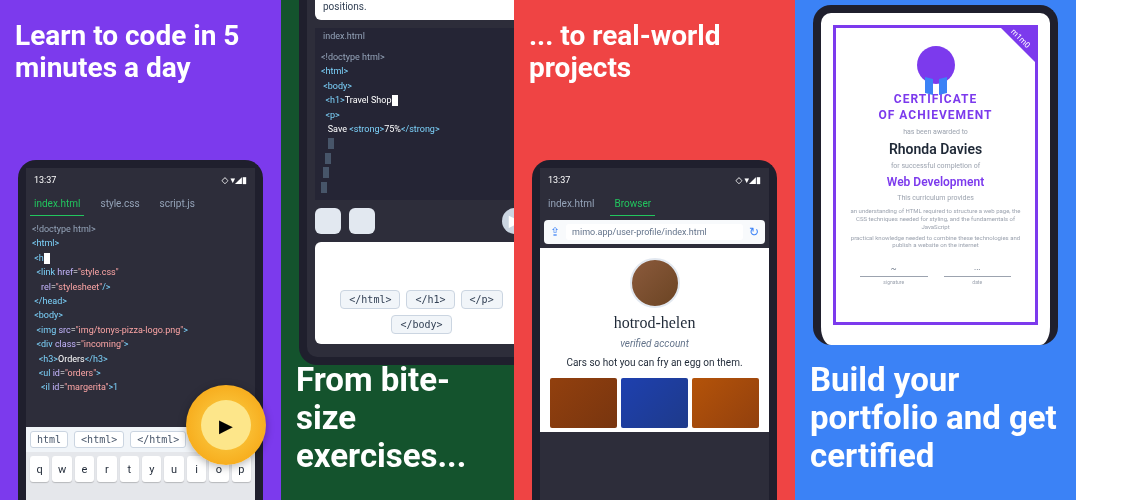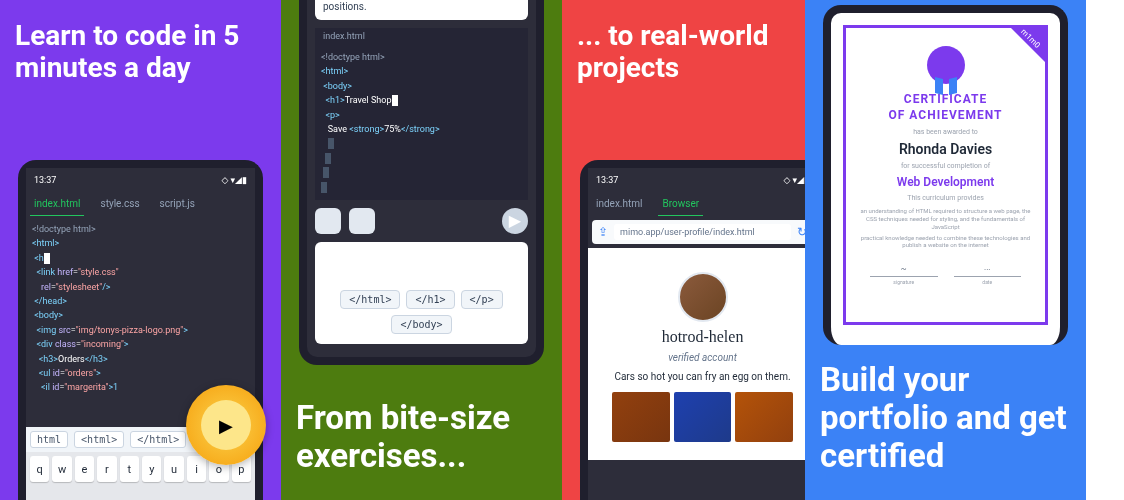--- a/index.html
+++ b/index.html
@@ -1,20 +1,20 @@
 <!DOCTYPE html>
 <html><head>
 <meta charset="utf-8">
 <style>
 *{margin:0;padding:0;box-sizing:border-box;font-family:-apple-system,BlinkMacSystemFont,'Segoe UI',Roboto,sans-serif}
 body{width:1124px;height:500px;display:flex;overflow:hidden}
 .panel{height:500px;position:relative;overflow:hidden}
 .p1{width:281px;background:#7C3AED}
-.p2{width:281px;background:#4d7c0f}
-.p3{width:243px;background:#EF4444}
+.p2{width:233px;background:#14532d}
+.p3{width:281px;background:#EF4444}
 .p4{width:281px;background:#3B82F6}
 .headline{color:#fff;font-size:28px;font-weight:700;text-align:left;line-height:1.15;padding:20px 15px 0}
 .tagline{color:#fff;font-size:33px;font-weight:700;line-height:1.15;position:absolute;bottom:25px;left:0;right:0;padding:0 15px}
 .phone{position:absolute;background:#2D2D3A;border-radius:18px 18px 0 0;border:8px solid #1F1F2D;border-bottom:none}
 .phone1{left:18px;top:160px;width:245px;height:340px}
 .phone2{left:18px;top:-15px;width:245px;height:380px;border-radius:0 0 18px 18px;border-top:none;border-bottom:8px solid #1F1F2D}
 .phone3{left:18px;top:160px;width:245px;height:340px}
 .phone4{left:18px;top:5px;width:245px;height:340px;background:#fff;border-radius:18px}
 .statusbar{height:18px;background:#2D2D3A;display:flex;justify-content:space-between;align-items:center;padding:12px 8px;font-size:9px;color:#fff}
 .tabs{display:flex;background:#2D2D3A;padding:0 4px;gap:12px;font-size:10px}
@@ -28,21 +28,21 @@
 .chips{display:flex;flex-wrap:wrap;gap:6px;justify-content:center;margin-top:38px}
 .chip{background:#F1F5F9;border:1px solid #CBD5E1;border-radius:4px;padding:3px 8px;font-size:10px;color:#334155;font-family:monospace}
 .hintbar{background:#F1F5F9;position:absolute;bottom:48px;left:0;right:0;display:flex;gap:6px;padding:4px;font-size:10px}
 .hint{background:#fff;border:1px solid #CBD5E1;border-radius:3px;padding:2px 6px;font-family:monospace;color:#475569}
 .kbrow{background:#E5E7EB;position:absolute;bottom:0;left:0;right:0;height:48px;display:flex;gap:3px;padding:4px;align-items:flex-start}
 .key{background:#fff;border-radius:3px;width:20px;height:26px;display:flex;align-items:center;justify-content:center;font-size:11px;color:#1F2937;box-shadow:0 1px 1px rgba(0,0,0,.2)}
 .badge{position:absolute;bottom:35px;right:15px;width:80px;height:80px;background:radial-gradient(circle,#FCD34D,#F59E0B);border-radius:50%;display:flex;align-items:center;justify-content:center;box-shadow:0 2px 8px rgba(0,0,0,.3)}
 .badge-in{width:50px;height:50px;background:#FDE68A;border-radius:50%;display:flex;align-items:center;justify-content:center;font-size:18px}
 .browser-bar{background:#F8FAFC;display:flex;align-items:center;gap:6px;padding:4px 6px;margin:4px;border-radius:4px}
 .url{flex:1;background:#fff;border-radius:3px;padding:3px 6px;font-size:9px;color:#64748B}
-.profile{background:#fff;text-align:center;padding:18px}
+.profile{background:#fff;text-align:center;padding:4px}
 .avatar{width:50px;height:50px;border-radius:50%;background:linear-gradient(135deg,#8B5A3C,#6B4423);margin:6px auto;border:2px solid #E2E8F0}
 .pname{font-family:Georgia,serif;font-size:16px;color:#1F2937;margin:6px 0}
 .pverif{font-style:italic;font-size:10px;color:#64748B;margin-bottom:8px}
 .pbio{font-size:10px;color:#1F2937;margin-bottom:10px}
 .thumbs{display:flex;gap:4px;padding:0 6px}
 .thumb{flex:1;height:50px;background:linear-gradient(135deg,#92400E,#78350F);border-radius:2px}
 .thumb:nth-child(2){background:linear-gradient(135deg,#1E40AF,#1E3A8A)}
 .thumb:nth-child(3){background:linear-gradient(135deg,#B45309,#92400E)}
 .cert{background:#fff;border:3px solid #7C3AED;margin:12px;padding:18px 10px;text-align:center;position:relative;height:300px}
 .ribbon{position:absolute;top:-3px;right:-3px;width:0;height:0;border-style:solid;border-width:0 40px 40px 0;border-color:transparent #7C3AED transparent transparent}

